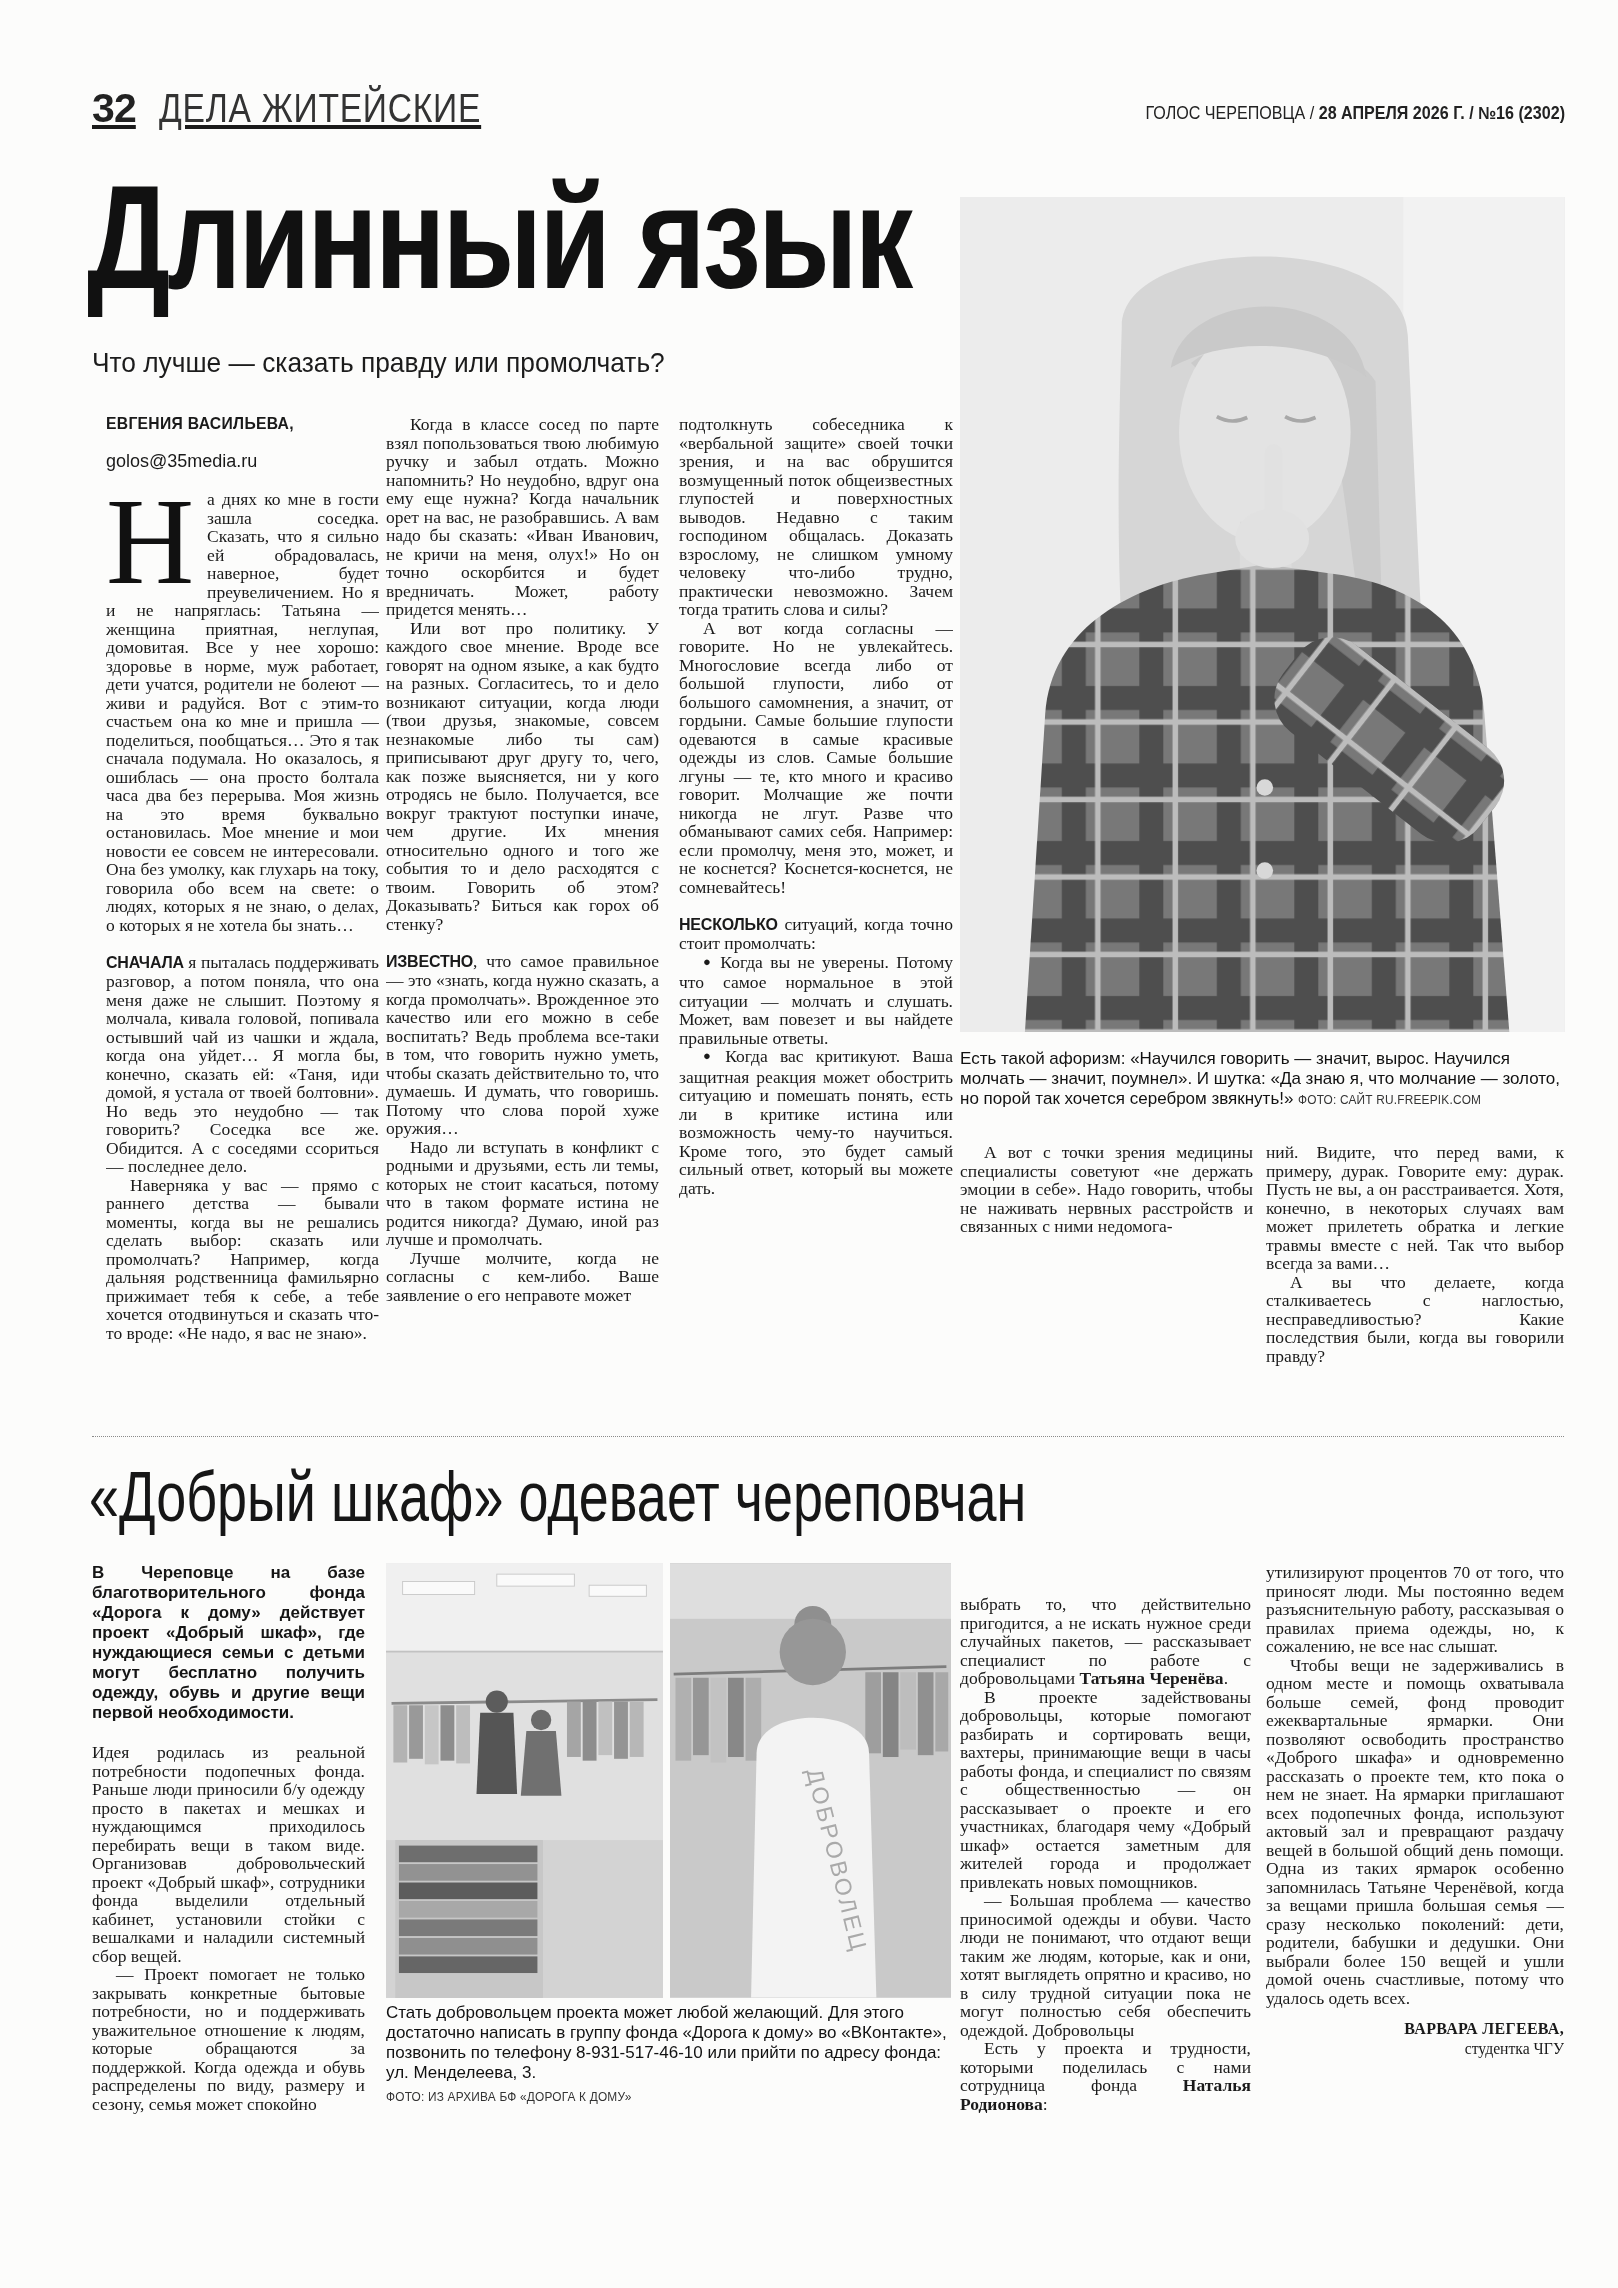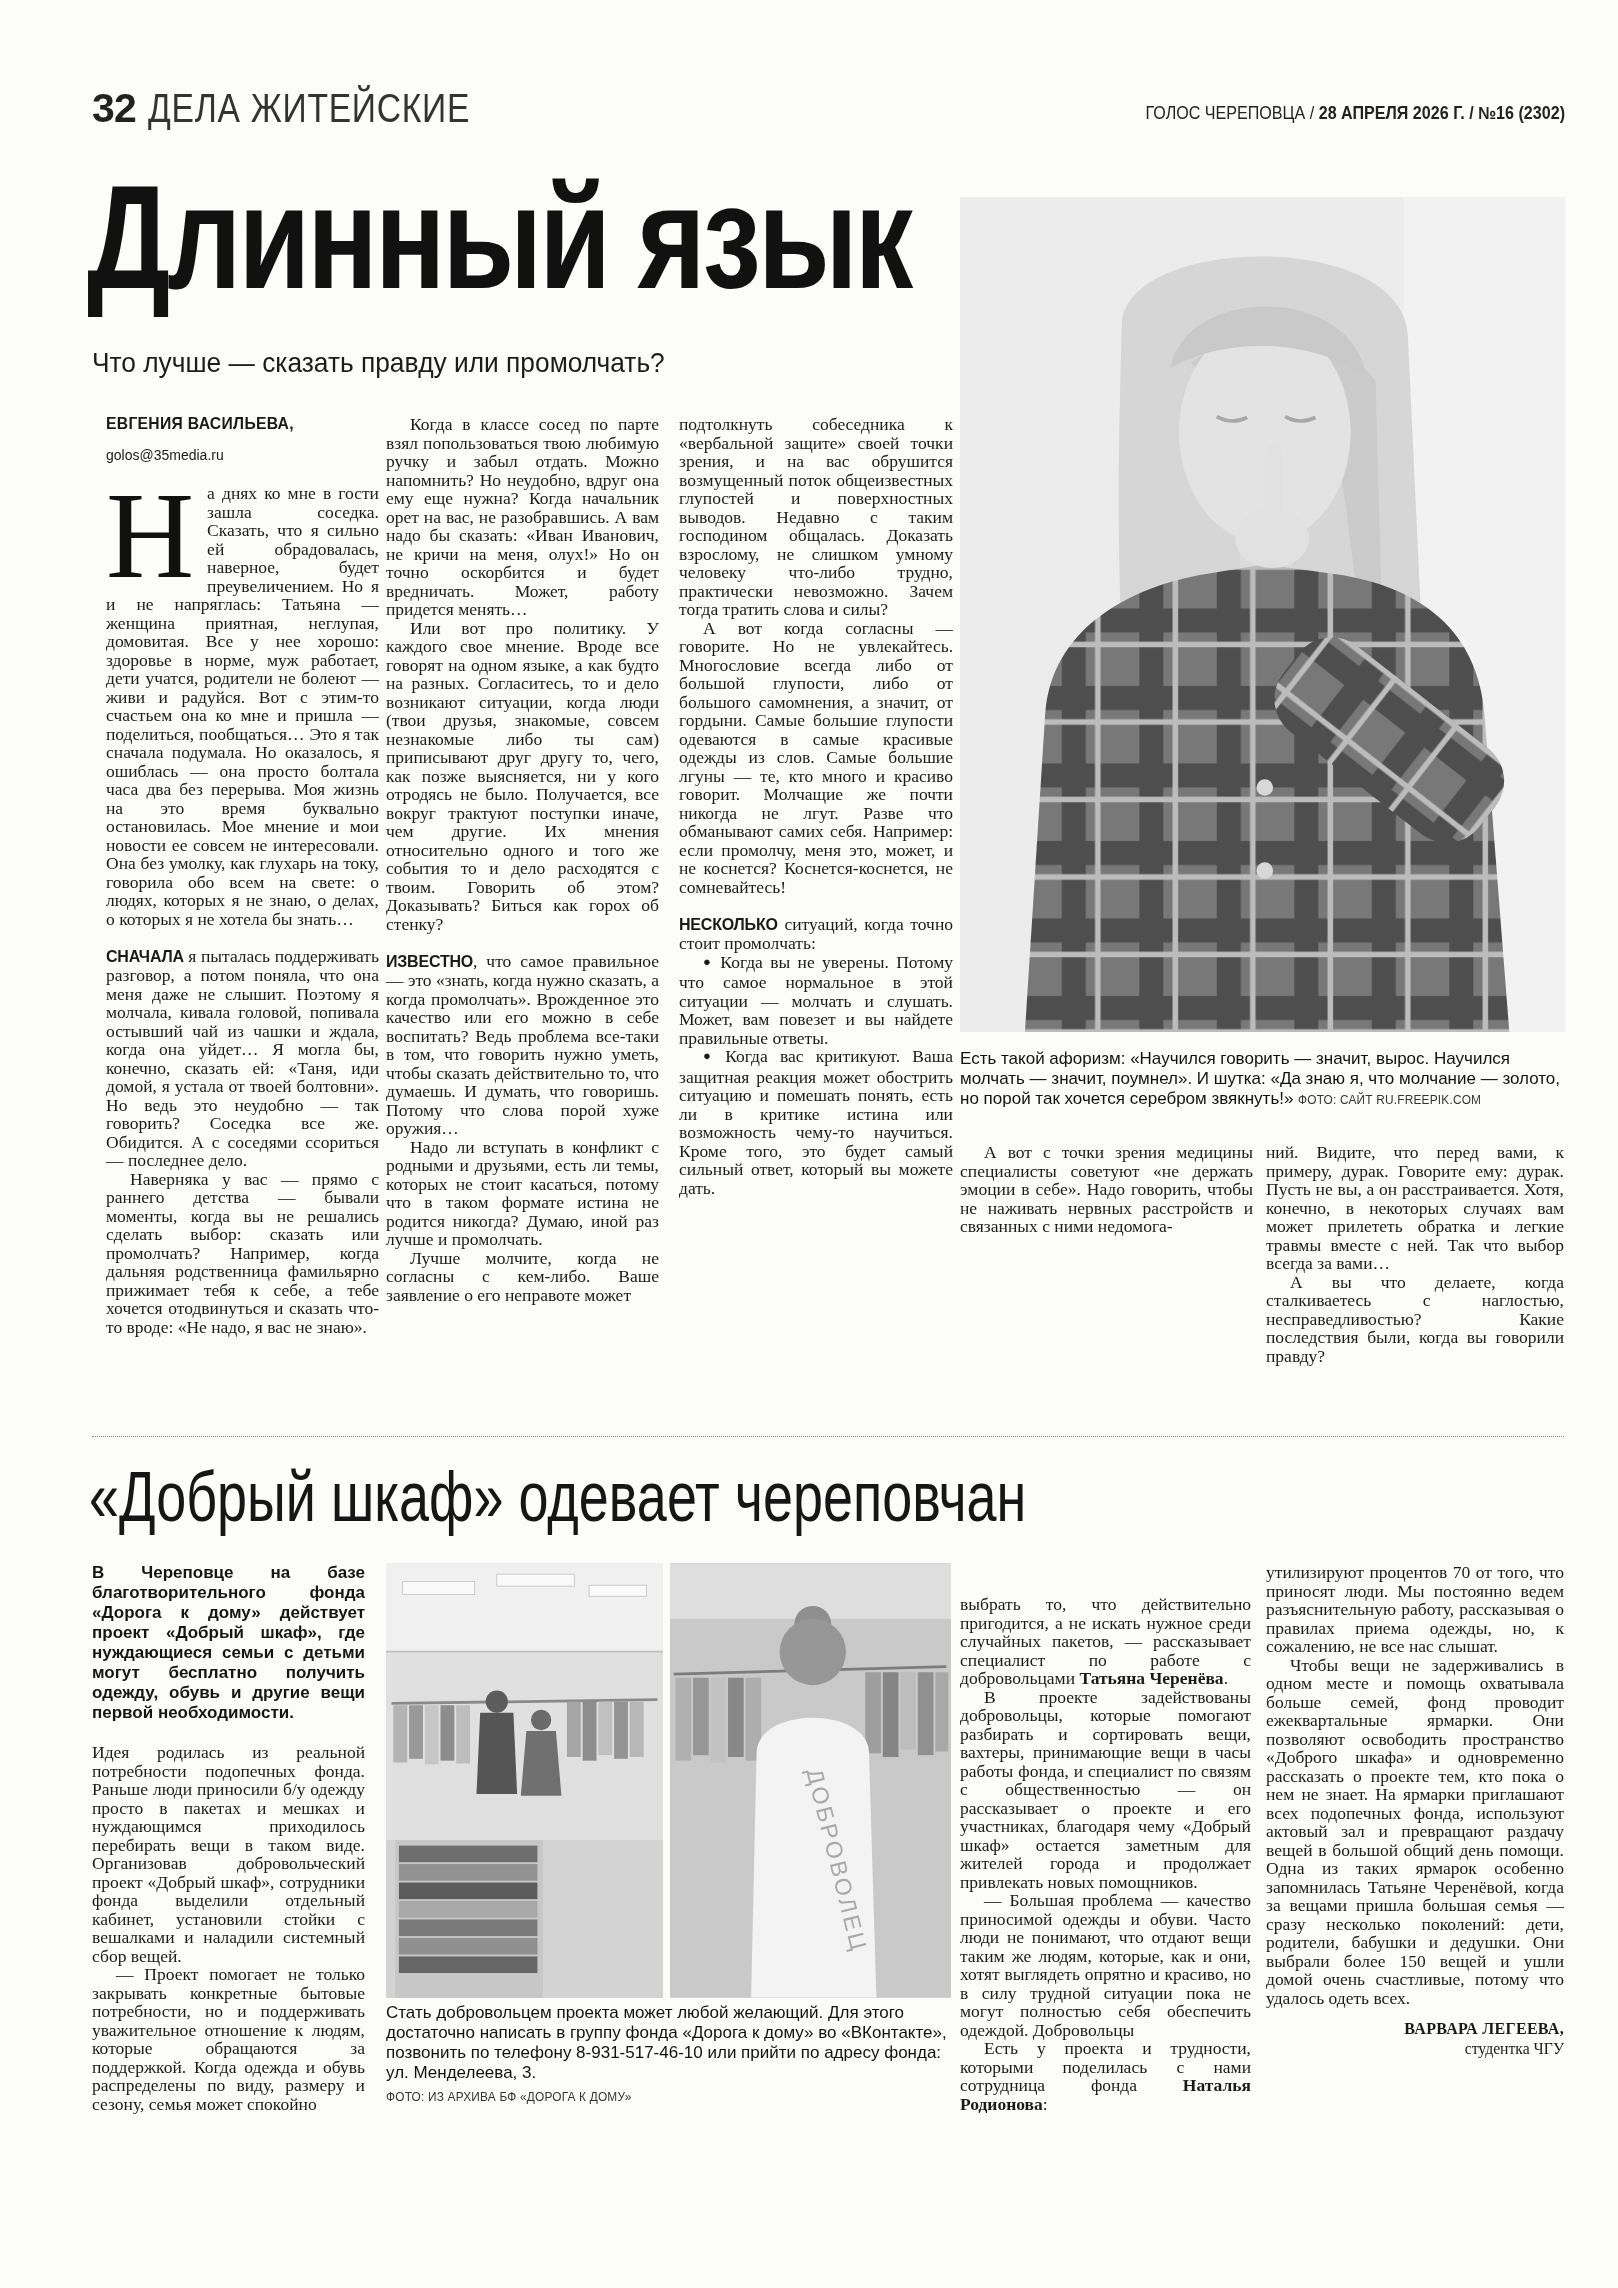--- a/index.html
+++ b/index.html
@@ -1,38 +1,38 @@
 <!DOCTYPE html>
 <html style="font-size:14.8px"><head>
 <meta charset="utf-8">
 <style>
   html,body{margin:0;padding:0;background:#888;}
   .page{position:relative;width:1619px;height:2289px;background:#fcfcfb;margin:0 auto;overflow:hidden;
         font-family:"Liberation Serif","DejaVu Serif",serif;color:#1a1a1a;}
   
-  .masthead{position:absolute;left:92px;top:85px;display:flex;align-items:baseline;gap:12px;}
+  .masthead{position:absolute;left:92px;top:85px;display:flex;align-items:baseline;gap:23px;text-decoration:underline;}
   .page-num{font-family:"Liberation Sans",sans-serif;font-weight:bold;font-size:41px;letter-spacing:-0.9px;color:#222;}
   .section-title{font-family:"Liberation Sans",sans-serif;font-weight:300;font-size:41px;color:#333;
                  transform:scaleX(0.82);transform-origin:0 80%;display:inline-block;white-space:nowrap;letter-spacing:0.9px;}
   .issue-line{position:absolute;right:54px;top:103px;font-family:"Liberation Sans",sans-serif;font-size:17.5px;color:#222;
               transform:scaleX(0.92);transform-origin:100% 50%;white-space:nowrap;}
   .issue-line b{font-weight:bold;}
   
   .headline1{position:absolute;left:87px;top:164px;font-family:"Liberation Sans",sans-serif;font-weight:bold;
              font-size:146px;line-height:148px;letter-spacing:-3.7px;color:#111;
              transform:scaleX(0.80);transform-origin:0 0;white-space:nowrap;}
   .subtitle1{position:absolute;left:92px;top:347px;font-family:"Liberation Sans",sans-serif;font-size:28px;color:#1c1c1c;
              transform:scaleX(0.94);transform-origin:0 0;white-space:nowrap;}
   .col{position:absolute;top:415px;height:1017px;overflow:hidden;text-align:justify;font-size:17.5px;line-height:18.5px;}
   .colA1{left:106px;width:273px;}
   .colA2{left:386px;width:273px;}
   .colA3{left:679px;width:274px;}
   .byline{margin-bottom:20px;}
   .byline-name{font-family:"Liberation Sans",sans-serif;font-weight:bold;font-size:15.7px;letter-spacing:0.3px;}
-  .byline-email{font-family:"Liberation Sans",sans-serif;font-size:14px;margin-top:12px;}
+  .byline-email{font-family:"Liberation Sans",sans-serif;font-size:18px;margin-top:18px;}
   p.bp{margin:0;}
   p.gap{margin-top:18.5px;}
   p.ind{text-indent:24px;}
   .dropcap{float:left;font-size:122px;line-height:92px;padding:5.5px 13px 0 0;font-weight:400;color:#111;}
   .lead-in{font-family:"Liberation Sans",sans-serif;font-weight:bold;font-size:16px;letter-spacing:-0.2px;}
   .bullet{font-size:13px;position:relative;top:-1.8px;margin-right:6.5px;}
   
   .photo1{position:absolute;left:960px;top:197px;width:605px;height:835px;background:#ececec;overflow:hidden;}
   .caption1{position:absolute;left:960px;top:1041px;width:605px;font-family:"Liberation Sans",sans-serif;
             font-size:17px;line-height:20px;color:#111;text-align:left;margin-top:8px;}

